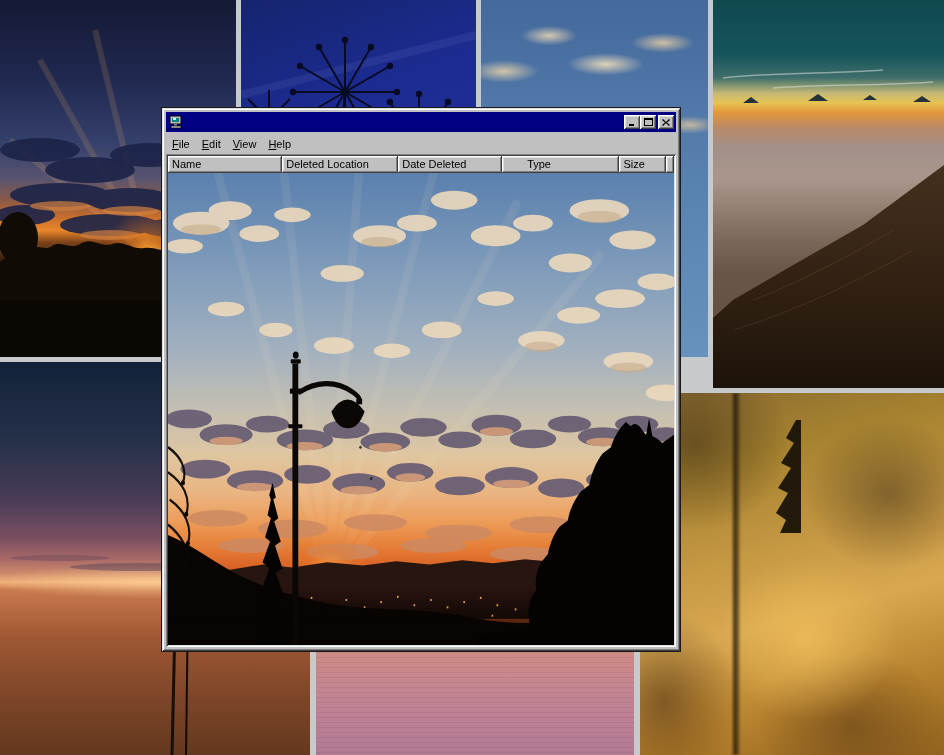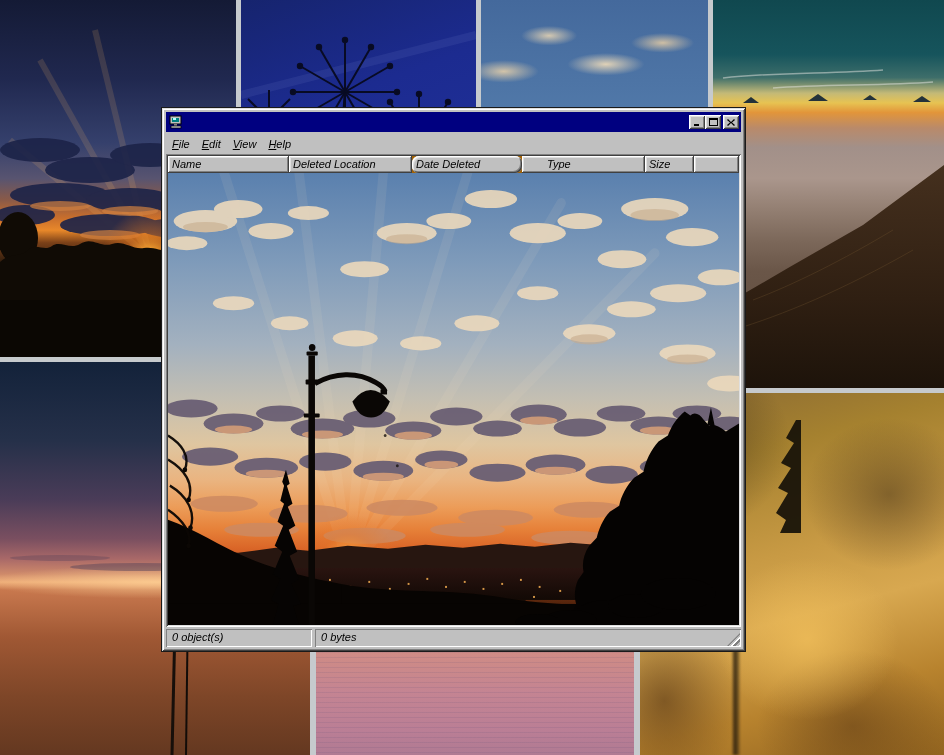--- a/index.html
+++ b/index.html
@@ -50,42 +50,42 @@
       radial-gradient(ellipse 40% 30% at 82% 28%,rgba(70,50,25,.5),transparent 70%),
       radial-gradient(ellipse 45% 30% at 70% 92%,rgba(90,55,20,.5),transparent 70%),
       radial-gradient(ellipse 35% 35% at 8% 85%,rgba(70,40,15,.55),transparent 70%),
       linear-gradient(165deg,#8a6a33 0%,#a5812f 20%,#c89a44 45%,#d8a850 60%,#b8832e 80%,#92641f 100%);}
   #tileG .gpole{position:absolute;left:92px;top:0;bottom:0;width:8px;
     background:linear-gradient(to right,rgba(30,22,10,.2),rgba(35,26,12,.85) 40%,rgba(30,22,10,.2));
     filter:blur(1px);}
 
   
   .win95{
-    position:absolute;left:161px;top:107px;width:585px;height:545px;z-index:10;
+    position:absolute;left:161px;top:107px;width:520px;height:545px;z-index:10;
     box-sizing:border-box;background:#c0c0c0;border:1px solid #1a1a1a;
     box-shadow:inset 1px 1px 0 #dfdfdf,inset -1px -1px 0 #404040,inset 2px 2px 0 #fff,inset -2px -2px 0 #808080;
-    padding:4px;display:flex;flex-direction:column;font-style:italic;
+    padding:4px;display:flex;flex-direction:column;
   }
   .titlebar{height:18px;flex:none;background:#000080;display:flex;align-items:center;padding:1px 2px;}
   .title-icon{width:14px;height:14px;margin:0 3px 0 1px;flex:none;}
   .title-text{color:#fff;font-size:11px;font-weight:bold;flex:1;overflow:hidden;white-space:nowrap;}
   .tb-btn{width:16px;height:14px;flex:none;background:#c0c0c0;border:none;padding:0;margin:0;
     box-shadow:inset 1px 1px 0 #fff,inset -1px -1px 0 #404040,inset 2px 2px 0 #dfdfdf,inset -2px -2px 0 #808080;
     display:flex;align-items:center;justify-content:center;}
   .tb-btn.close{margin-left:2px;}
   .menubar{height:19px;flex:none;display:flex;align-items:center;padding:2px 0 0;}
   .menu-item{font-size:11px;color:#000;padding:1px 6px;}
   .client{flex:1;min-height:0;margin-top:1px;background:#a16207;
     box-shadow:inset 1px 1px 0 #808080,inset -1px -1px 0 #fff,inset 2px 2px 0 #404040,inset -2px -2px 0 #dfdfdf;
     padding:2px;display:flex;flex-direction:column;}
   .headers{height:17px;flex:none;display:flex;}
   .hdr{box-sizing:border-box;background:#c0c0c0;font-size:11px;color:#000;line-height:16px;padding:0 4px;
     box-shadow:inset -1px -1px 0 #404040,inset 1px 1px 0 #fff,inset -2px -2px 0 #808080,inset 2px 2px 0 #dfdfdf;
     overflow:hidden;white-space:nowrap;}
-  .hdr.c0{width:121px;} .hdr.c1{width:123px;} .hdr.c2{width:110px;border-radius:7px;} .hdr.c3{width:123px;padding-left:25px;}
+  .hdr.c0{width:121px;} .hdr.c1{width:123px;} .hdr.c2{width:110px;} .hdr.c3{width:123px;padding-left:25px;}
   .hdr.c4{width:49px;text-align:left;} .hdr.c5{flex:1;}
   .photo{flex:1;min-height:0;position:relative;overflow:hidden;background:#000;}
   .photo svg{position:absolute;inset:0;width:100%;height:100%;display:block;}
   .statusbar{height:18px;flex:none;margin-top:2px;display:flex;gap:3px;position:relative;}
   .pane{box-sizing:border-box;box-shadow:inset 1px 1px 0 #808080,inset -1px -1px 0 #fff;
     font-size:11px;color:#000;padding:2px 6px 0;overflow:hidden;white-space:nowrap;}
   .pane.p-left{width:146px;flex:none;} .pane.p-right{flex:1;}
   .grip{position:absolute;right:1px;bottom:1px;width:13px;height:13px;
     background:repeating-linear-gradient(135deg,transparent 0 2px,#fff 2px 3px,#808080 3px 5px);
     clip-path:polygon(100% 0,100% 100%,0 100%);}
@@ -517,20 +517,15 @@
             <ellipse cx="470" cy="440" rx="34" ry="14"></ellipse>
               <ellipse cx="430" cy="446" rx="28" ry="10"></ellipse>
             <ellipse cx="500" cy="432" rx="30" ry="12"></ellipse>
               <ellipse cx="545" cy="420" rx="40" ry="16"></ellipse>
               <ellipse cx="395" cy="448" rx="24" ry="8"></ellipse>
           </g>
         </svg>
       </div>
     </div>
 
-    <div class="statusbar">
-      <div class="pane p-left">0 object(s)</div>
-      <div class="pane p-right">0 bytes</div>
-      <div class="grip"></div>
-    </div>
 
   </div>
 </div>
 
 </body></html>

